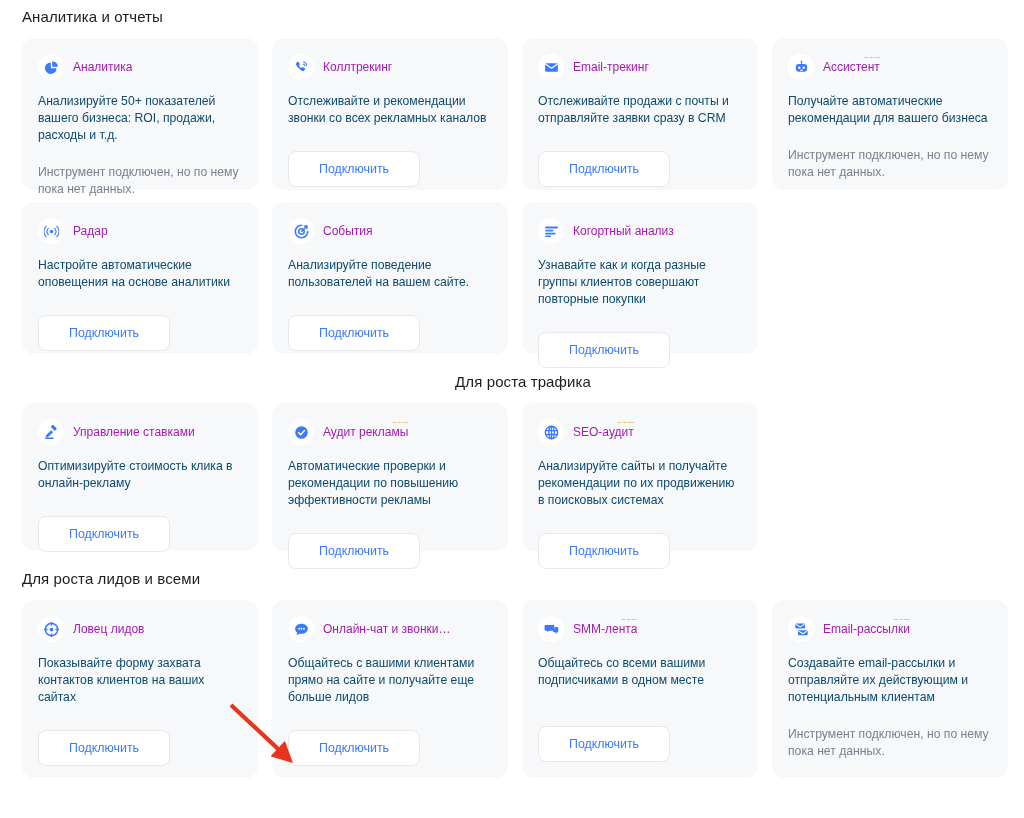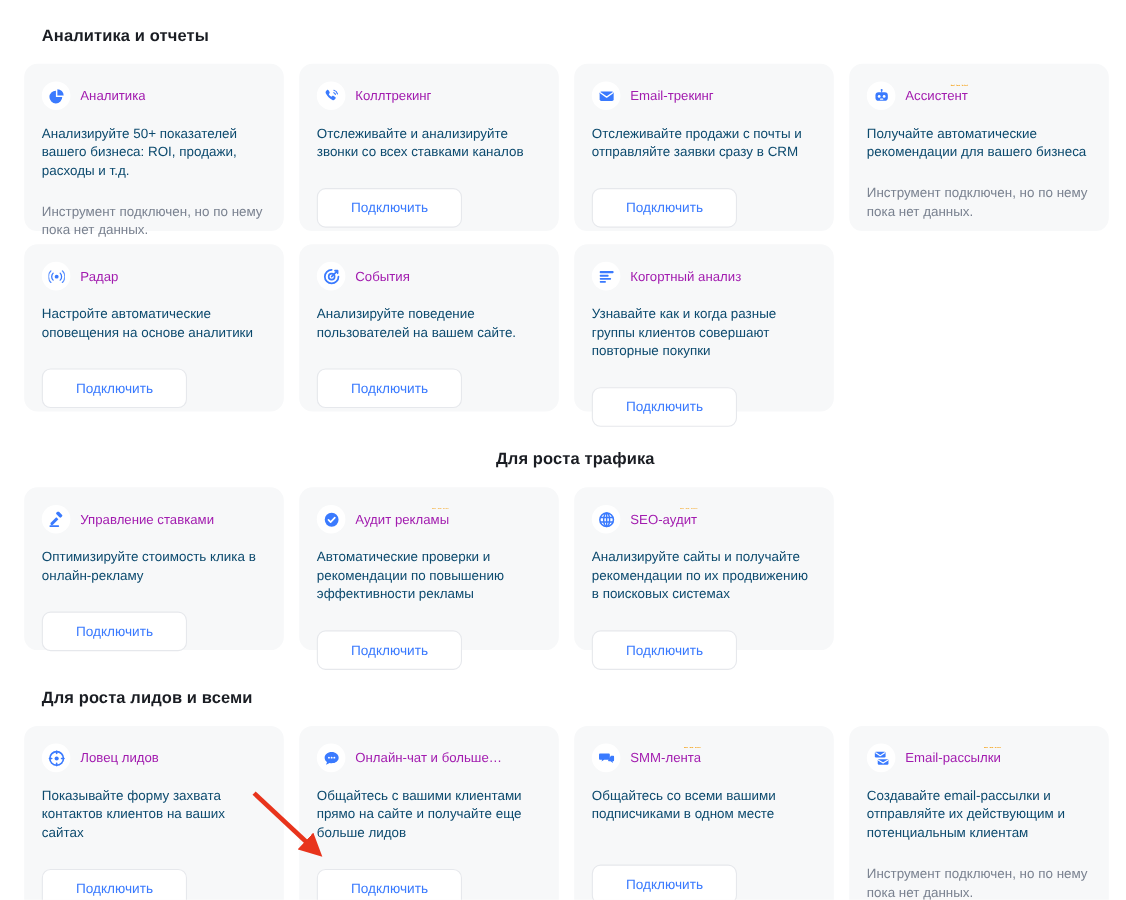--- a/index.html
+++ b/index.html
@@ -19,24 +19,24 @@
     position: relative;
     width: 1024px;
     height: 818px;
     padding: 0 0 0 22px;
   }
 
   .section { margin: 0; }
 
   .section-title {
     font-size: 15px;
-    font-weight: bold;
+    font-weight: normal;
     color: #1a1d23;
     letter-spacing: 0.1px;
-    margin: 16px;
+    margin: 0;
     padding: 0;
     line-height: 18px;
   }
 
   .section-1-title { padding-top: 8px; }
   .section-2-title { padding-top: 19px; text-align: center; }
   .section-3-title { padding-top: 19px; }
 
   .card-row {
     display: flex;
@@ -181,21 +181,21 @@
                 <svg width="15" height="15" viewBox="0 0 16 16">
                   <path d="M3.3 2.1c.5-.5 1.3-.4 1.7.2l1 1.5c.3.5.2 1.1-.2 1.5l-.6.5c.5 1.2 1.5 2.2 2.7 2.8l.5-.6c.4-.4 1-.5 1.5-.2l1.5 1c.6.4.7 1.2.2 1.7l-.7.7c-.6.6-1.4.7-2.1.4C6.1 10.3 3.6 7.8 2.3 5c-.3-.7-.2-1.6.4-2.2l.6-.7z" fill="#3a7afe"></path>
                   <path d="M10.2 2.2a4.6 4.6 0 0 1 3.4 3.4" stroke="#3a7afe" stroke-width="1.2" stroke-linecap="round" fill="none"></path>
                   <path d="M10.1 4.6a2.3 2.3 0 0 1 1.5 1.5" stroke="#3a7afe" stroke-width="1.2" stroke-linecap="round" fill="none"></path>
                 </svg>
               </span>
               <span class="card-title-wrap">
                 <span class="card-title">Коллтрекинг</span>
               </span>
             </div>
-            <p class="card-desc">Отслеживайте и анализируйте звонки со всех ставками каналов</p>
+            <p class="card-desc">Отслеживайте и рекомендации звонки со всех рекламных каналов</p>
             <div class="spacer"></div>
             <button class="connect-btn">Подключить</button>
           </div>
           <div class="card">
             <div class="card-head">
               <span class="icon-badge">
                 <svg width="15" height="15" viewBox="0 0 16 16">
                   <rect x="1.2" y="3.4" width="13.6" height="9.2" rx="1.6" fill="#3a7afe"></rect>
                   <path d="M1.9 4.6 8 8.8l6.1-4.2" stroke="#fff" stroke-width="1.3" fill="none" stroke-linecap="round" stroke-linejoin="round"></path>
                 </svg>
@@ -366,21 +366,21 @@
             <div class="card-head">
               <span class="icon-badge">
                 <svg width="15" height="15" viewBox="0 0 16 16">
                   <path d="M8 1.8c3.8 0 6.8 2.4 6.8 5.4S11.8 12.6 8 12.6c-.7 0-1.4-.1-2-.2l-3.4 1.7.9-2.7C2.1 10.5 1.2 9 1.2 7.2c0-3 3-5.4 6.8-5.4z" fill="#3a7afe"></path>
                   <circle cx="5.4" cy="7.2" r=".95" fill="#fff"></circle>
                   <circle cx="8" cy="7.2" r=".95" fill="#fff"></circle>
                   <circle cx="10.6" cy="7.2" r=".95" fill="#fff"></circle>
                 </svg>
               </span>
               <span class="card-title-wrap">
-                <span class="card-title">Онлайн-чат и больше…</span>
+                <span class="card-title">Онлайн-чат и звонки…</span>
               </span>
             </div>
             <p class="card-desc">Общайтесь с вашими клиентами прямо на сайте и получайте еще больше лидов</p>
             <div class="spacer"></div>
             <button class="connect-btn">Подключить</button>
           </div>
           <div class="card">
             <div class="card-head">
               <span class="icon-badge">
                 <svg width="15" height="15" viewBox="0 0 16 16">

